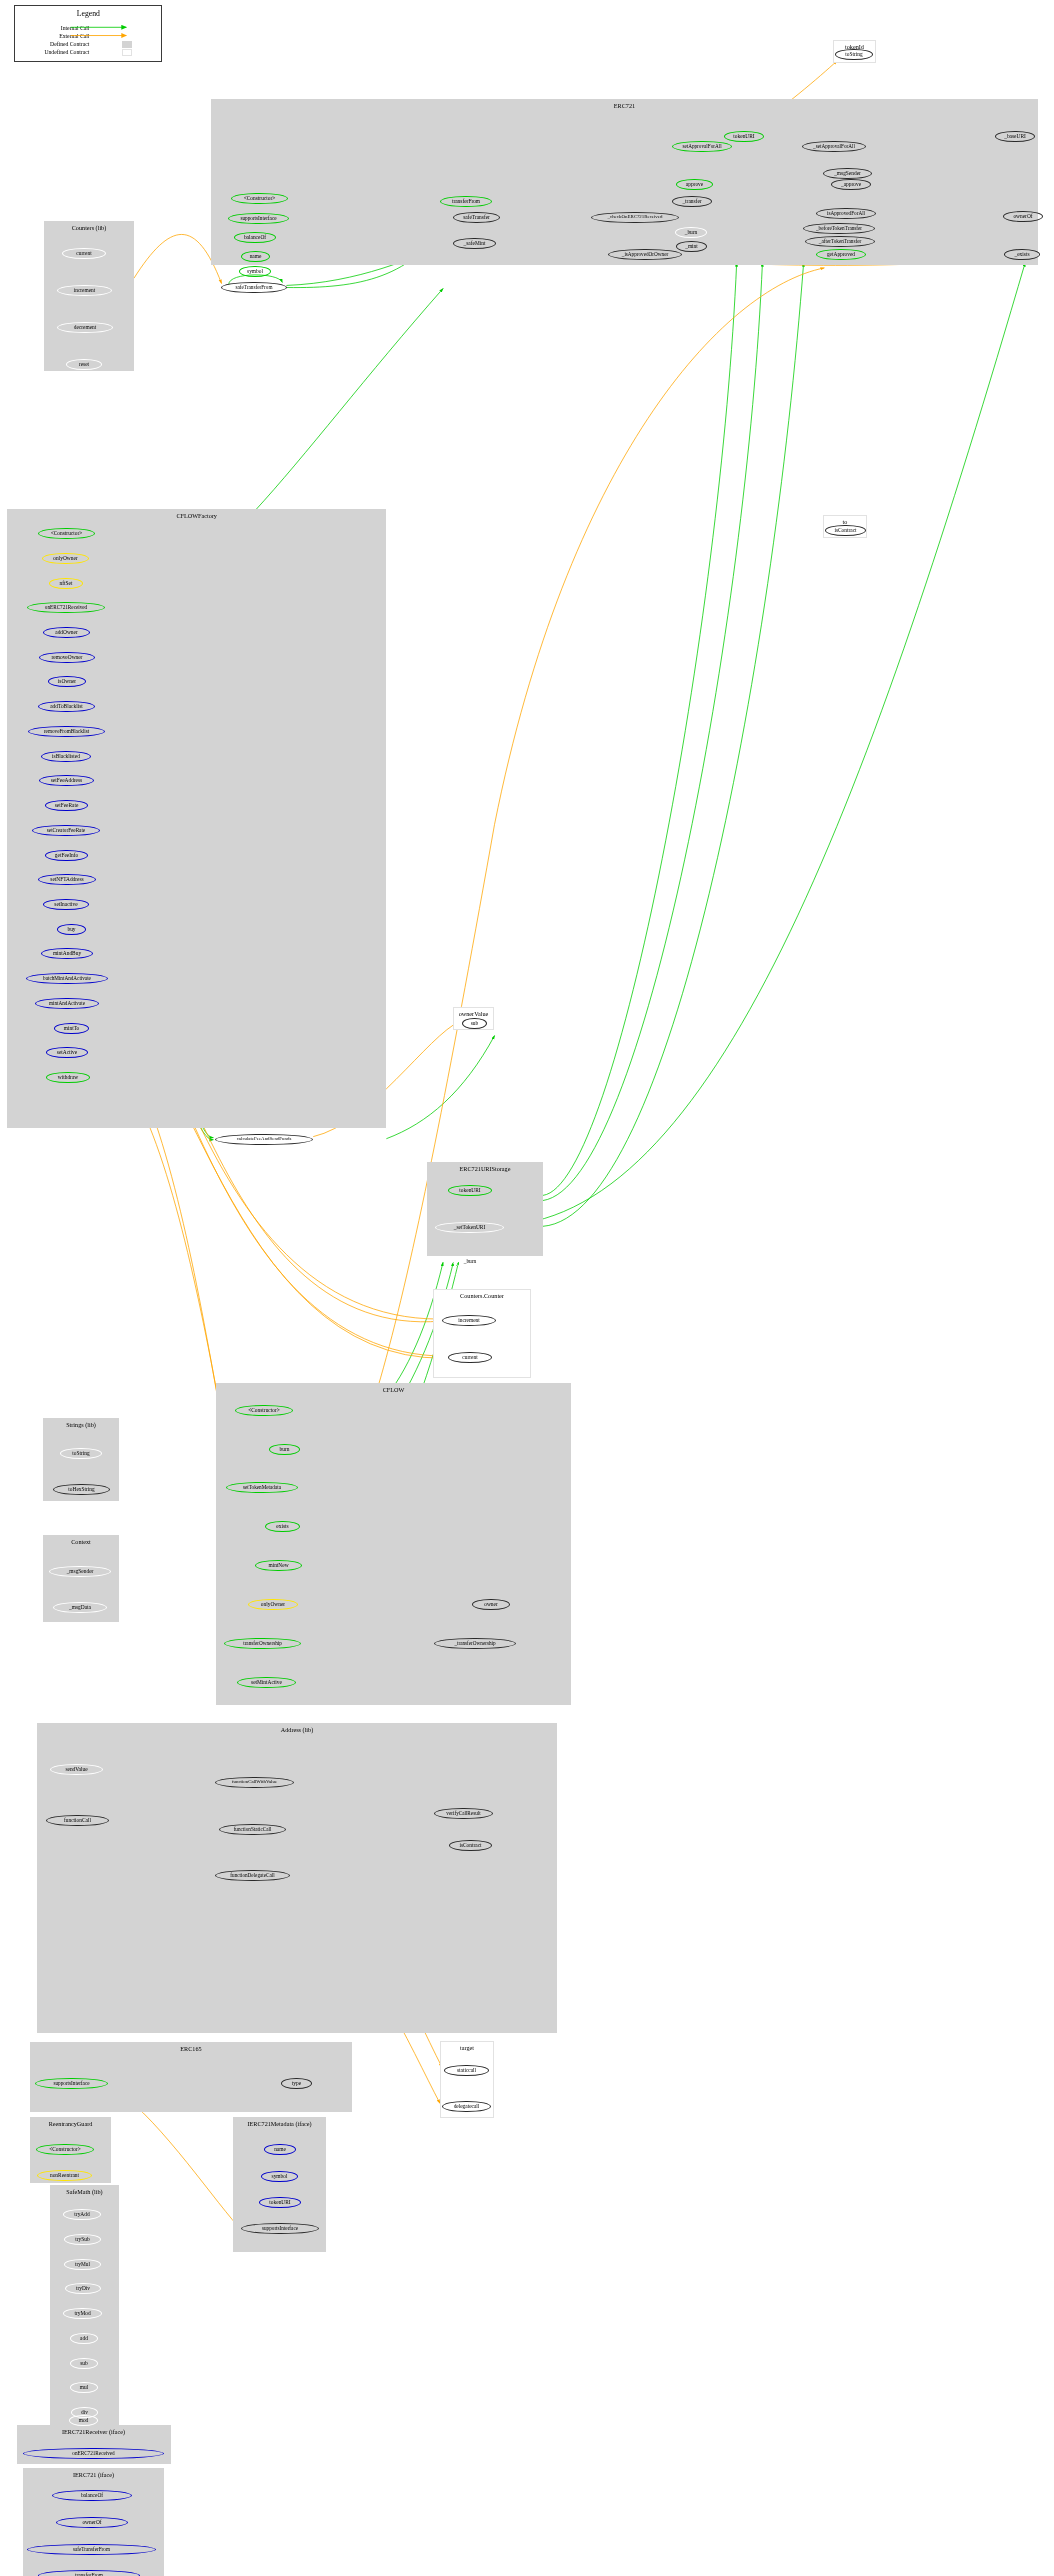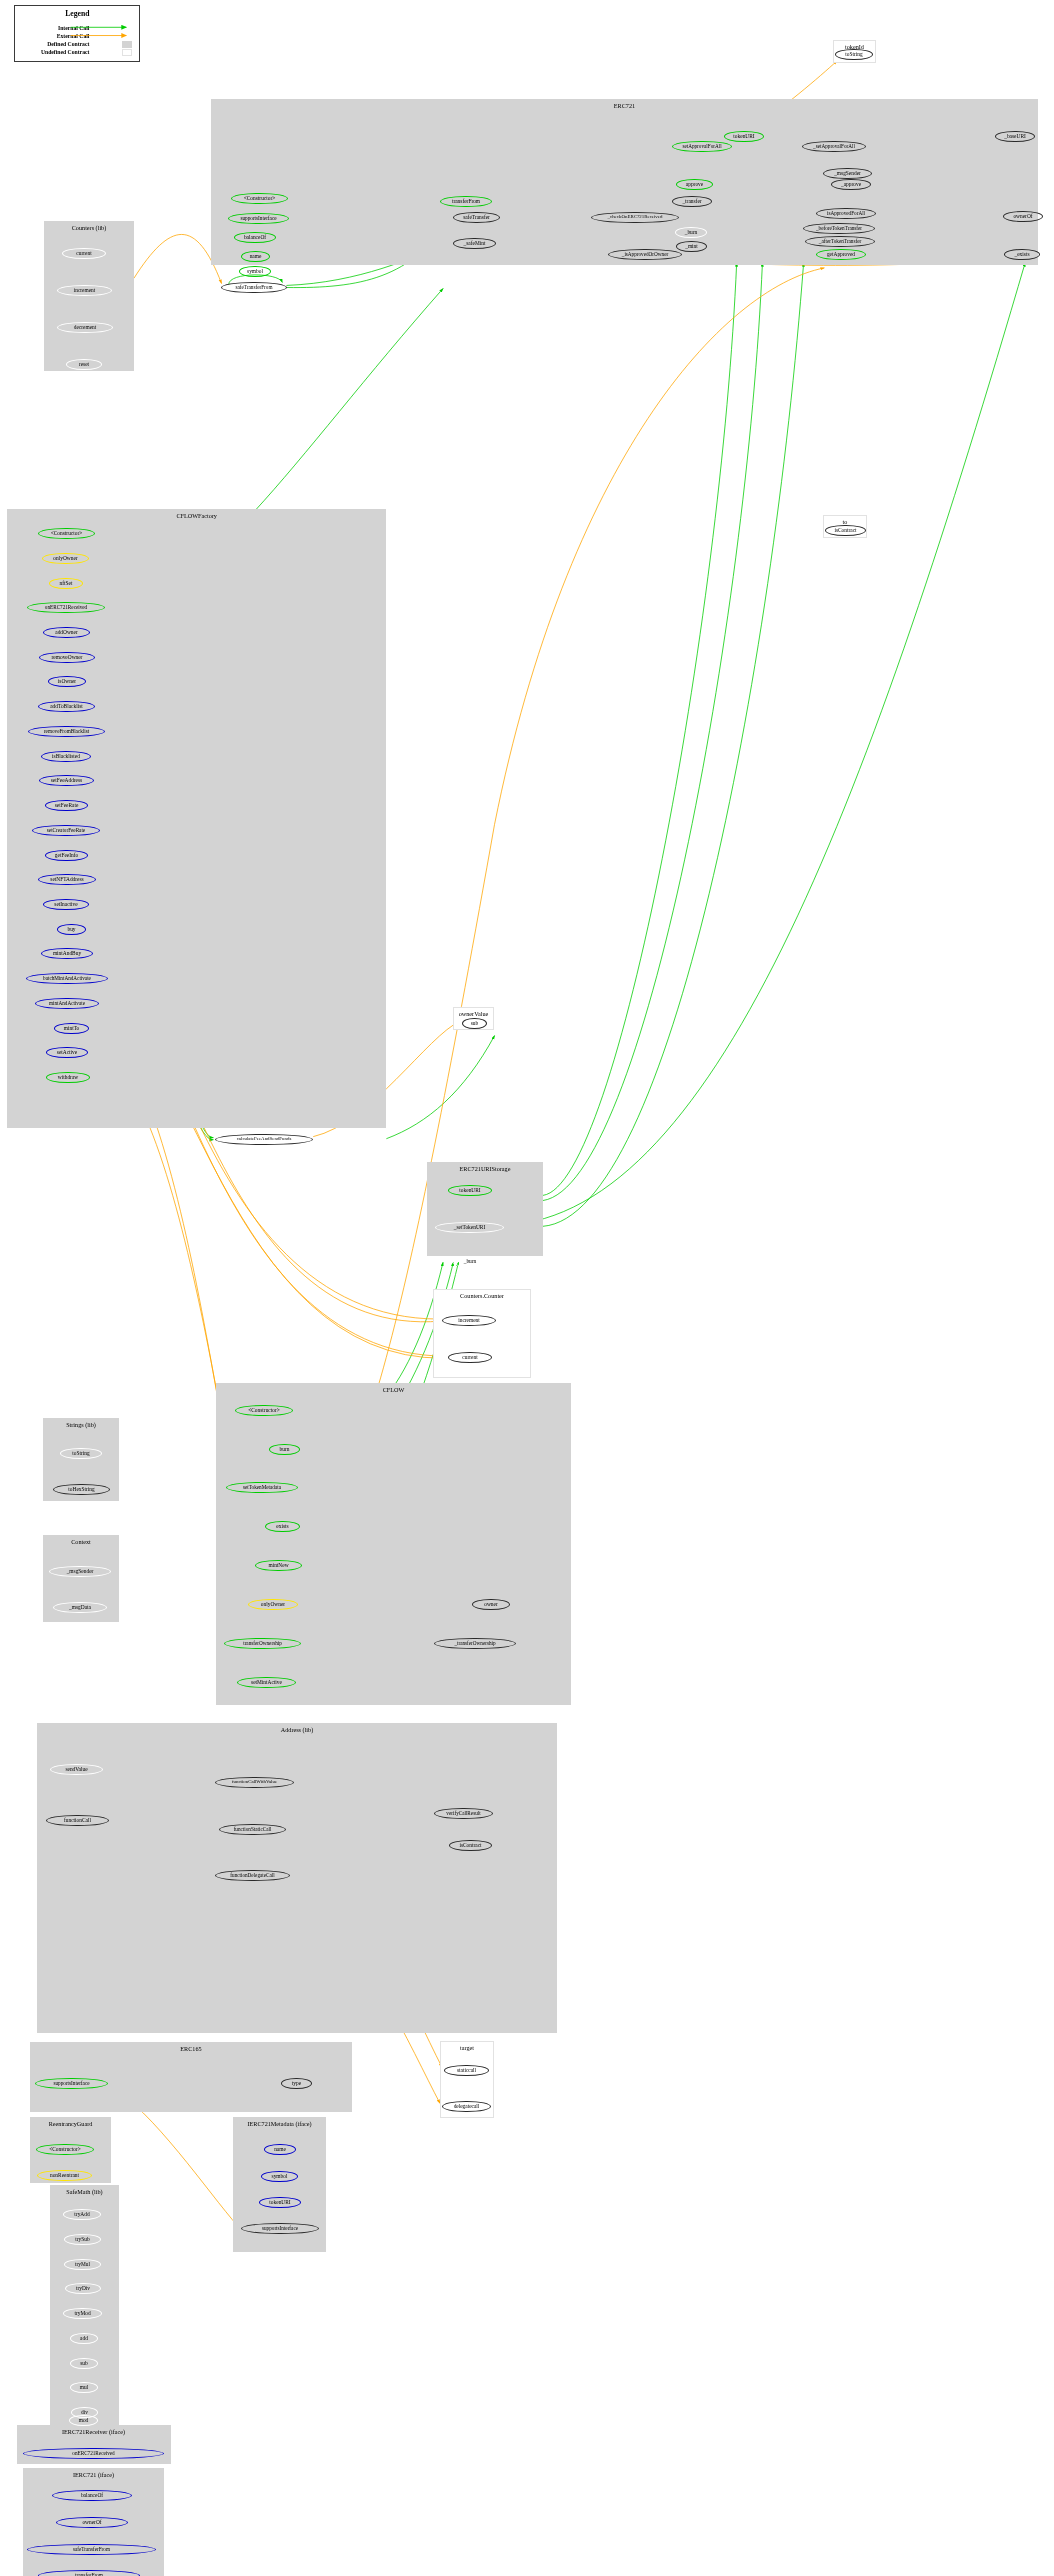--- a/index.html
+++ b/index.html
@@ -18,21 +18,21 @@
   .lg-row{position:absolute;text-align:right;color:#000;white-space:nowrap;}
   .lg-swatch{position:absolute;box-sizing:border-box;}
   .lg-swatch.defined{background:#d3d3d3;border:0.5px solid #d3d3d3;}
   .lg-swatch.undefined{background:#ffffff;border:0.5px solid #e2e2e2;}
 </style>
 </head>
 <body>
 
 <div id="canvas">
 
-  <div class="cluster legend" style="left:14.4px;top:5.2px;width:126px;height:57px;font-weight:bold;">
+  <div class="cluster legend" style="left:14.4px;top:5.2px;width:148px;height:57px;">
     <div class="cluster-title" style="top:3.1px;font-size:7.7px;">Legend</div>
     <div class="lg-row" style="left:0;top:18.5px;width:74px;font-size:5.7px;">Internal Call</div>
     <div class="lg-row" style="left:0;top:27px;width:74px;font-size:5.7px;">External Call</div>
     <div class="lg-row" style="left:0;top:35px;width:74px;font-size:5.7px;">Defined Contract</div>
     <div class="lg-row" style="left:0;top:43px;width:74px;font-size:5.7px;">Undefined Contract</div>
     <div class="lg-swatch defined" style="left:107px;top:35px;width:9.3px;height:7.2px;"></div>
     <div class="lg-swatch undefined" style="left:107px;top:43px;width:9.3px;height:7.2px;"></div>
     <svg width="136" height="57" style="position:absolute;left:0;top:0;" viewBox="0 0 264 110">
       <defs>
         <marker id="lg-g" markerWidth="7" markerHeight="7" refX="6" refY="3" orient="auto">

